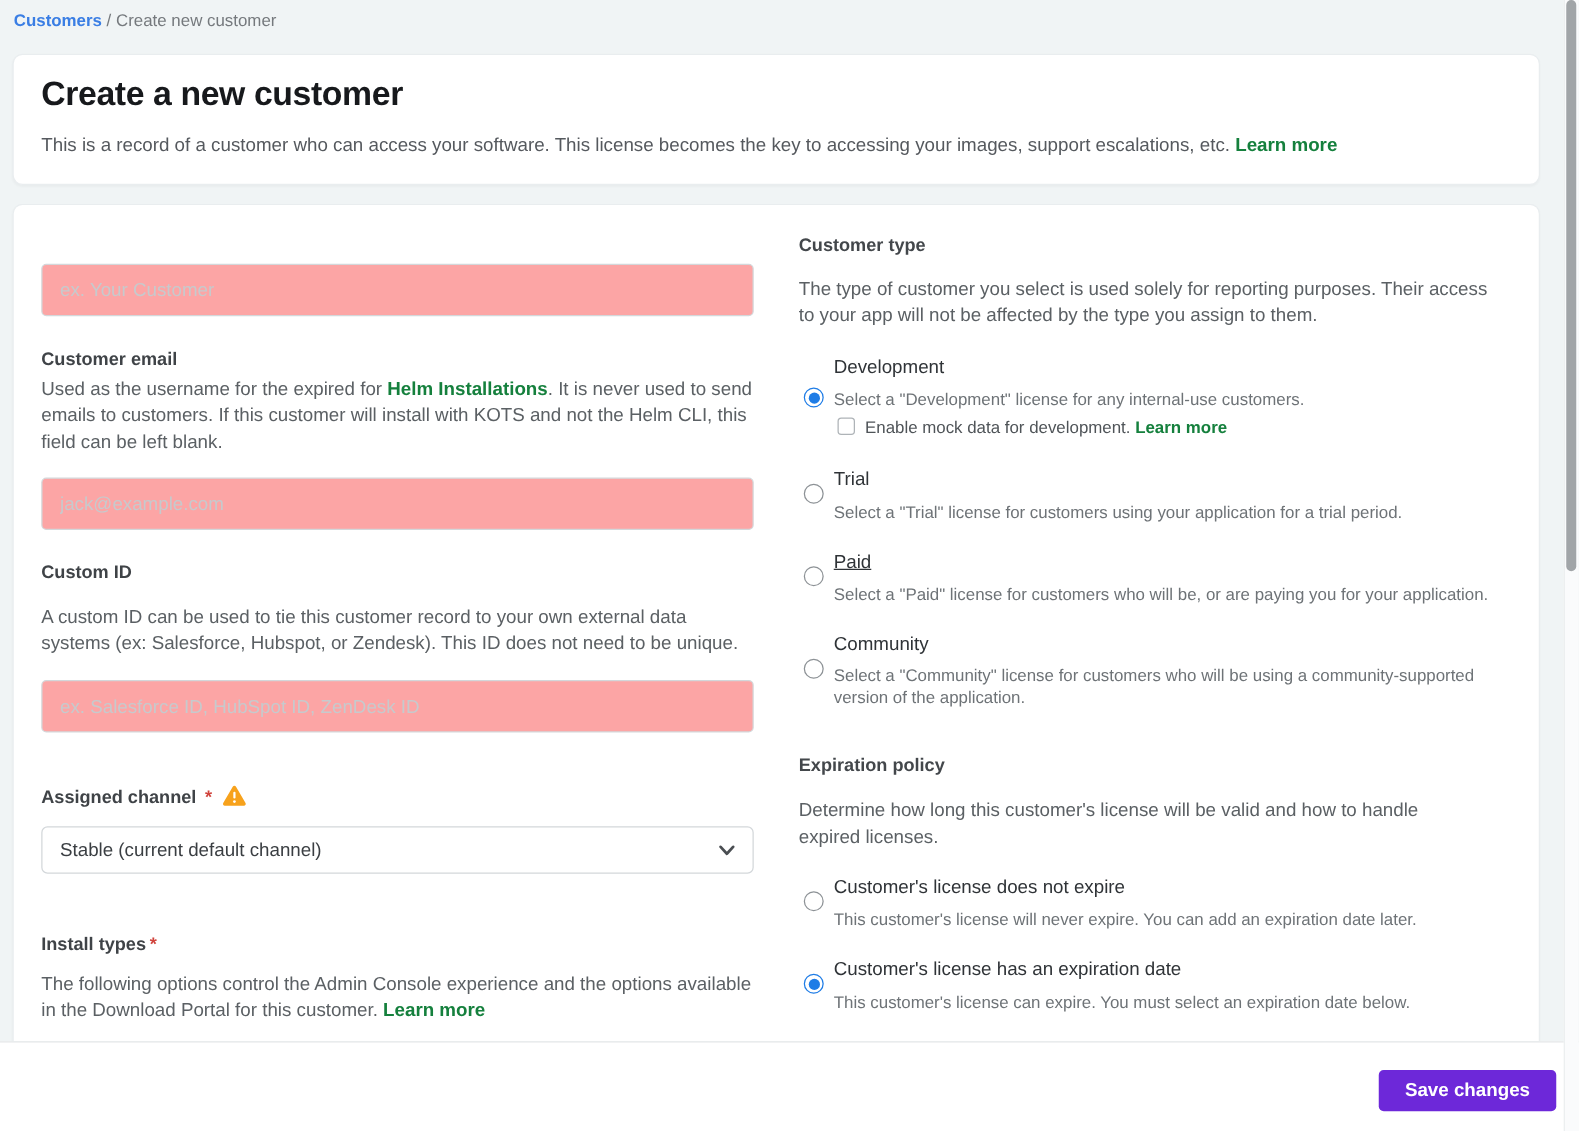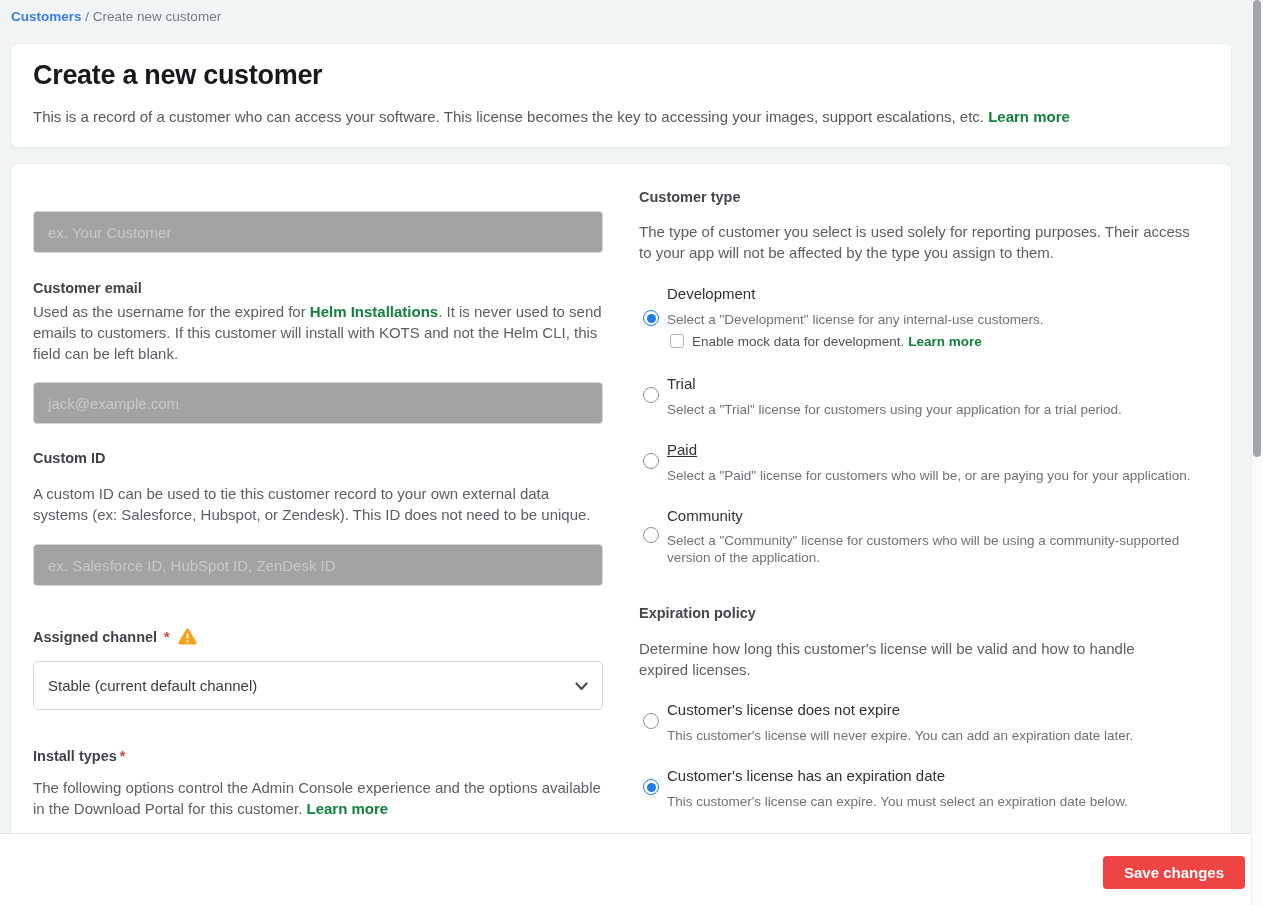--- a/index.html
+++ b/index.html
@@ -34,27 +34,27 @@
   a.inline-link { color:#15803d; text-decoration:none; font-weight:bold; cursor:pointer; }
 
   
   .field-label { font-size:14.5px; font-weight:bold; color:#3f4347; }
   .req { color:#d0433c; font-weight:bold; margin-left:3px; }
   .help-text { font-size:15px; color:#5b6064; line-height:21px; }
 
   .text-input {
     height:42px; width:570px;
     border:1px solid #d3d7da; border-radius:4px;
-    background:#a3a3a3; font-size:15px; color:#33383c;
+    background:#fca5a5; font-size:15px; color:#33383c;
     padding:0 14px; font-family:inherit; outline:none;
   }
   .text-input::placeholder { color:#c6cacd; }
 
   .select-box {
-    height:49px; width:570px;
+    height:38px; width:570px;
     border:1px solid #d3d7da; border-radius:5px;
     background:#fff; font-size:15px; color:#3a3e42;
     display:flex; align-items:center; padding:0 14px;
     cursor:pointer;
   }
   .select-box .chev { margin-left:auto; }
 
   .warn-icon { display:inline-block; vertical-align:-3px; margin-left:8px; }
 
   
@@ -82,21 +82,21 @@
   .check-text { font-size:13.5px; color:#4f5458; }
 
   
   .footer {
     left:0; top:833px; width:1263px; height:72px;
     background:#ffffff; border-top:1px solid #e3e6e8;
   }
   .save-btn {
     position:absolute; top:22px; right:18px;
     height:33px; padding:0 21px;
-    background:#ef4444; color:#ffffff;
+    background:#6d28d9; color:#ffffff;
     border:none; border-radius:4px;
     font-size:15px; font-weight:bold; font-family:inherit;
     cursor:pointer;
   }
 
   
   .scroll-track { right:0; top:0; width:12px; height:905px; background:#fafbfc; border-left:1px solid #eceff0; }
   .scroll-thumb { right:2px; top:0; width:8px; height:457px; background:#a1a5a8; border-radius:4px; cursor:grab; }
 </style>
 </head>

